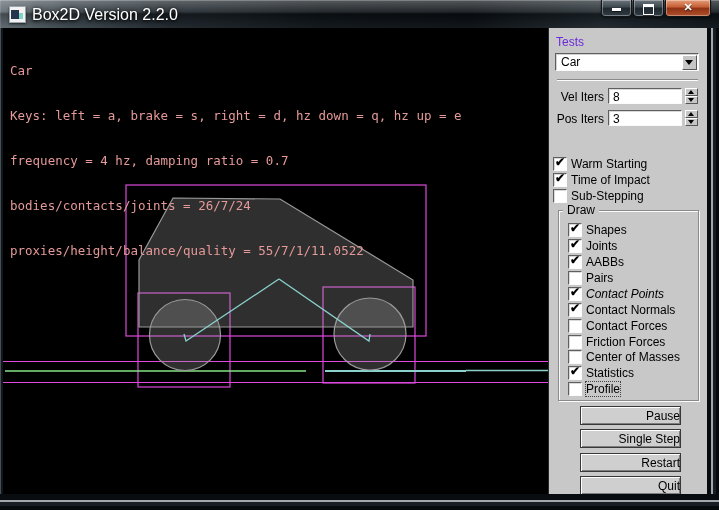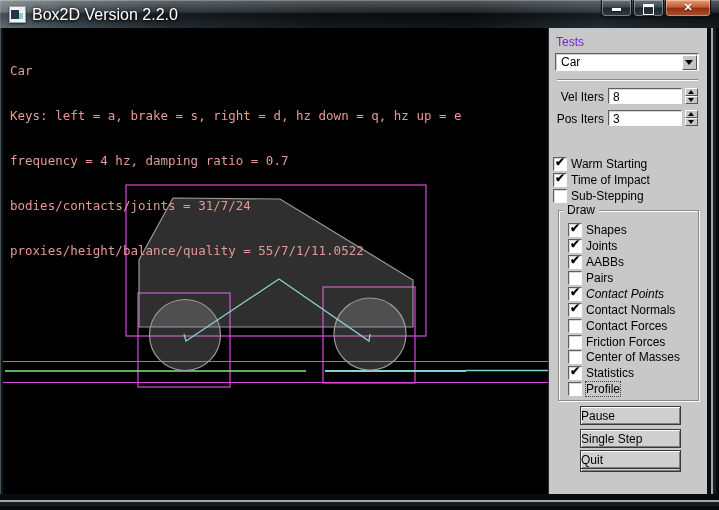--- a/index.html
+++ b/index.html
@@ -82,21 +82,21 @@
     box-shadow:inset 1px 1px 0 rgba(0,0,0,.15);}
   .cb-mark{position:absolute;left:1px;top:-3px;font-size:12px;font-weight:bold;color:#000;}
   .cb-label{position:absolute;top:0;white-space:nowrap;}
   .cb-label.focused{outline:1px dotted #444;outline-offset:0px;}
   .groupbox{position:absolute;left:9px;top:182px;width:139px;height:189px;
     border:1px solid #8a8a8a;box-shadow:inset 1px 1px 0 #fbfbfb,1px 1px 0 #fbfbfb;}
   .groupbox-label{position:absolute;left:4px;top:-8px;background:var(--c-panel-bg,#c8c8c8);
     padding:0 4px;}
   .action-btn{position:absolute;left:31px;width:101px;height:19px;background:#cfcfcf;
     border:1px solid #383838;box-shadow:inset 1px 1px 0 #ffffff,inset -1px -1px 0 #7e7e7e;
-    text-align:left;font-size:12px;padding-top:2px;box-sizing:border-box;cursor:default;}
+    text-align:right;font-size:12px;padding-top:2px;box-sizing:border-box;cursor:default;}
 </style>
 </head>
 <body>
 
 <div class="window">
 
   <div class="titlebar">
     <div class="app-icon">
       <div class="ic-a"></div>
       <div class="ic-b"></div>
@@ -134,21 +134,21 @@
       <circle class="body-shape" cx="182" cy="307" r="35.5"></circle>
       <circle class="body-shape" cx="367" cy="306" r="36"></circle>
 
       <polyline class="joint" points="276,251 183,313 181,306"></polyline>
       <polyline class="joint" points="276,251 366,313 367,306"></polyline>
     </svg>
     <div class="stats">
       <div>Car</div>
       <div>Keys: left = a, brake = s, right = d, hz down = q, hz up = e</div>
       <div>frequency = 4 hz, damping ratio = 0.7</div>
-      <div>bodies/contacts/joints = 31/7/24</div>
+      <div>bodies/contacts/joints = 26/7/24</div>
       <div>proxies/height/balance/quality = 55/7/1/11.0522</div>
     </div>
   </div>
 
   <div class="panel">
     <div class="plabel" style="left:7px;top:7px;">Tests</div>
 
     <div class="combo">
       <span class="combo-value">Car</span>
       <div class="combo-arrow-btn">
@@ -269,19 +269,19 @@
         <div class="cb-box">
             <span class="cb-mark"></span>
           </div>
         <span class="cb-label focused" style="left:18px;">Profile</span>
       </div>
     </div>
 
     <div class="action-btn" style="top:378px;">Pause</div>
     <div class="action-btn" style="top:401px;">Single Step</div>
     <div class="action-btn" style="top:425px;">Restart</div>
-    <div class="action-btn" style="top:422px;">Quit</div>
+    <div class="action-btn" style="top:448px;">Quit</div>
   </div>
 
   <div class="frame-left"></div>
   <div class="frame-right"></div>
   <div class="frame-bottom"></div>
 </div>
 
 </body></html>

